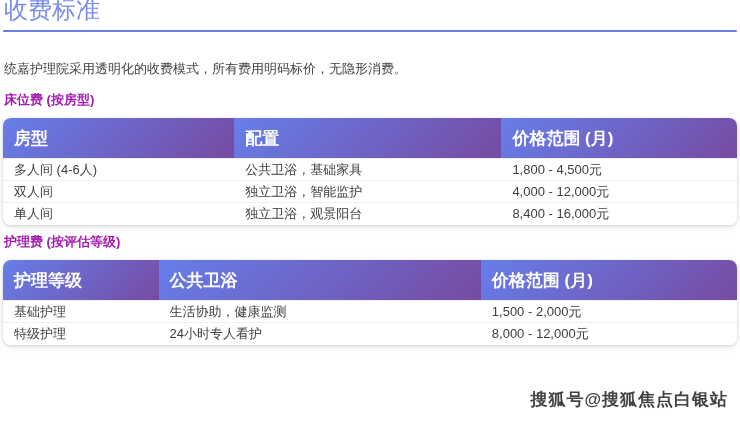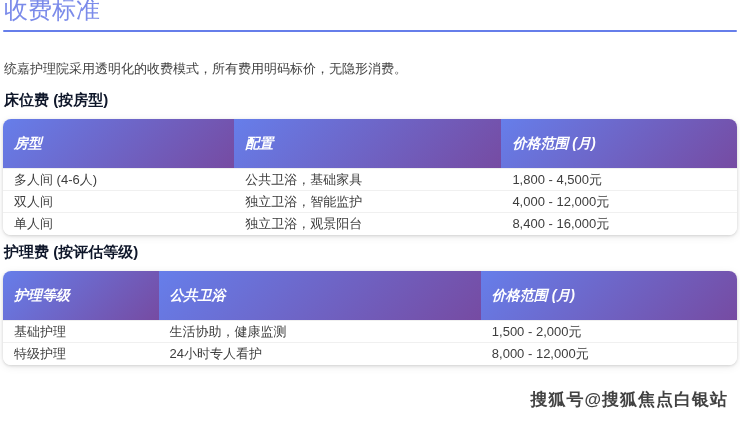--- a/index.html
+++ b/index.html
@@ -29,47 +29,46 @@
     border-radius: 1px;
   }
   .intro {
     margin-top: 28px;
     font-size: 13px;
     color: #3f3f3f;
     padding-left: 1px;
   }
   .section-heading {
     margin-top: 14px;
-    font-size: 15px;
+    font-size: 13px;
     font-weight: 700;
-    color: #0f172a;
+    color: #a21caf;
     padding-left: 1px;
   }
   .section-heading + .table-card { margin-top: 9px; }
   .table-card {
     border-radius: 8px;
     overflow: hidden;
     box-shadow: 0 1px 3px rgba(0,0,0,0.14), 0 2px 8px rgba(0,0,0,0.08);
     background: #fff;
   }
   table.pricing-table {
     width: 100%;
     border-collapse: collapse;
     table-layout: fixed;
   }
   .pricing-table th {
-    height: 50px;
+    height: 41px;
     padding: 0 11px;
     text-align: left;
-    font-size: 14px;
+    font-size: 17px;
     font-weight: 700;
     color: #ffffff;
     background: linear-gradient(135deg, var(--grad-start, #667eea) 0%, var(--grad-end, #764ba2) 100%);
     white-space: nowrap;
-    font-style: italic;
   }
   .pricing-table td {
     height: 22px;
     padding: 0 11px;
     font-size: 13px;
     color: var(--body-text, #3d3d3d);
     background: #ffffff;
     border-top: 1px solid #f0f0f0;
     white-space: nowrap;
   }

